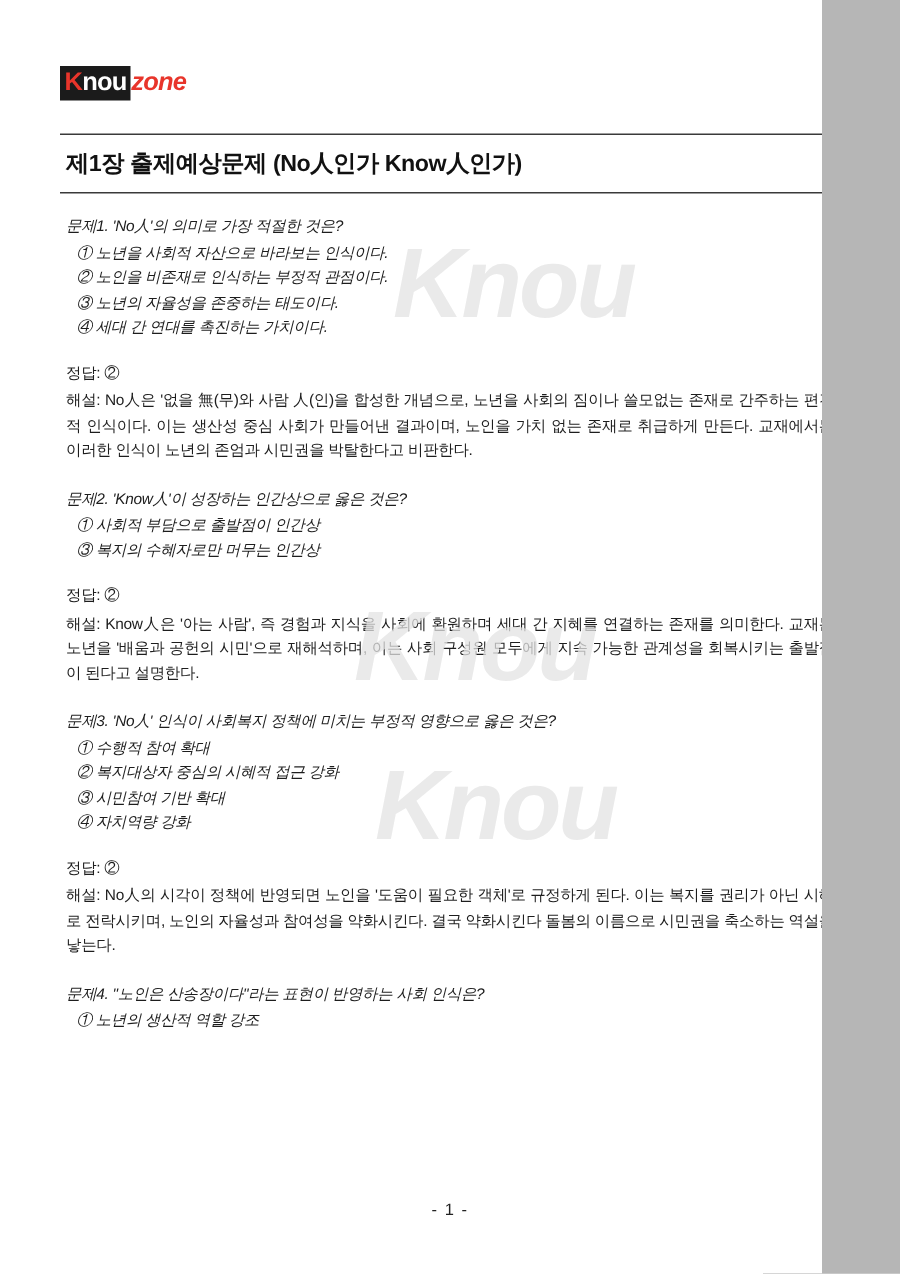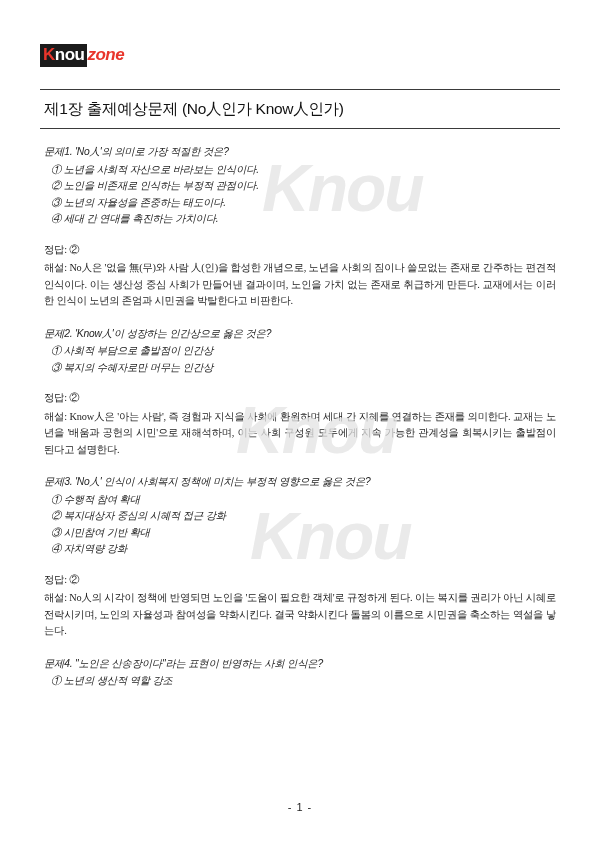--- a/index.html
+++ b/index.html
@@ -5,21 +5,21 @@
   html, body {
     margin: 0;
     padding: 0;
     background: #b6b6b6;
   }
   body {
     font-family: "Liberation Sans", sans-serif;
   }
   .page {
     position: relative;
-    width: 600px;
+    width: 548px;
     height: 849px;
     background: #ffffff;
     overflow: hidden;
     box-sizing: border-box;
   }
   .page-inner {
     position: absolute;
     left: 40px;
     top: 44px;
     width: 520px;
@@ -64,21 +64,21 @@
     left: 0;
     top: 45px;
     width: 520px;
     border-top: 1px solid #3a3a3a;
     border-bottom: 1px solid #3a3a3a;
     padding: 9px 0 8px 4px;
     box-sizing: border-box;
   }
   .doc-title {
     font-size: 15.5px;
-    font-weight: normal;
+    font-weight: bold;
     color: #111111;
     letter-spacing: -0.3px;
     white-space: nowrap;
   }
 
   
   .content {
     position: absolute;
     left: 4px;
     top: 100px;
@@ -94,21 +94,20 @@
   }
   .q-stem {
     margin: 0 0 1px 0;
   }
   .q-choice {
     margin: 0;
     padding-left: 7px;
   }
   .ablock {
     margin-bottom: 16px;
-    font-family: Liberation Serif, serif;
   }
   .ans-line {
     margin: 0 0 2px 0;
   }
   .expl {
     margin: 0;
     text-align: justify;
     line-height: 16.5px;
   }
 

